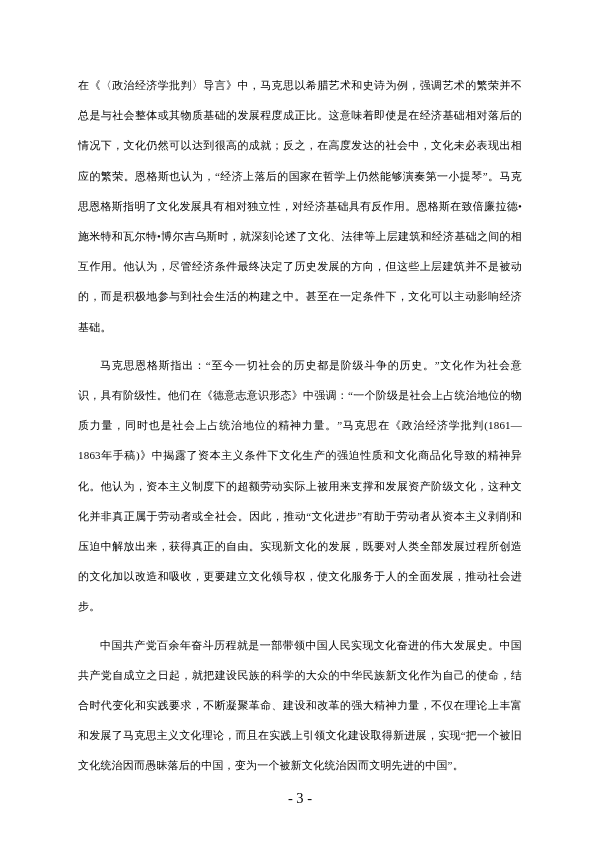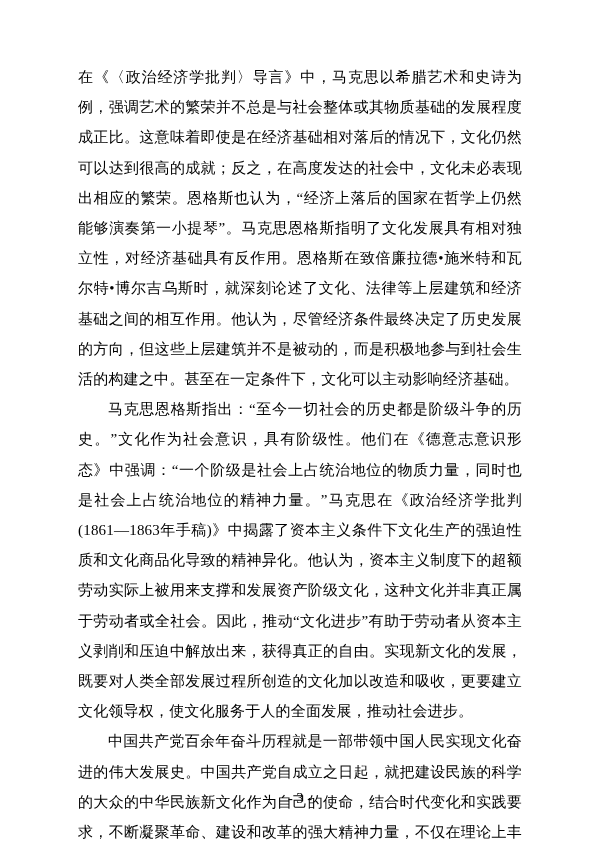--- a/index.html
+++ b/index.html
@@ -23,26 +23,26 @@
     height: 849px;
     background: #ffffff;
   }
   .content {
     position: absolute;
     left: 78px;
     top: 62px;
     width: 444px;
   }
   .para {
-    font-size: 15px;
+    font-size: 11px;
     line-height: 30.2px;
     text-align: justify;
     text-justify: inter-ideograph;
     letter-spacing: 0.2px;
-    margin: 0 0 0 0;
+    margin: 8px 0 0 0;
     text-indent: 2em;
   }
   .para.first {
     text-indent: 0;
   }
   .page-number {
     position: absolute;
     left: 0;
     top: 790px;
     width: 600px;

